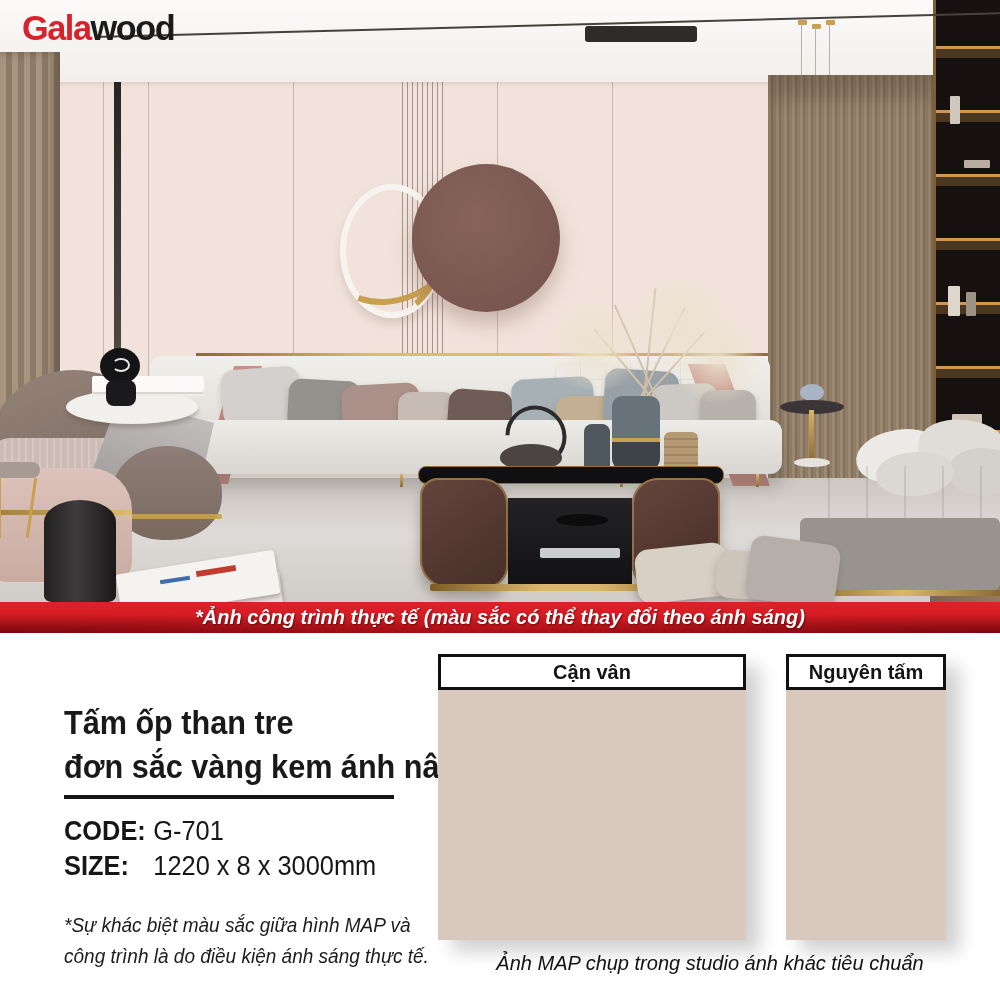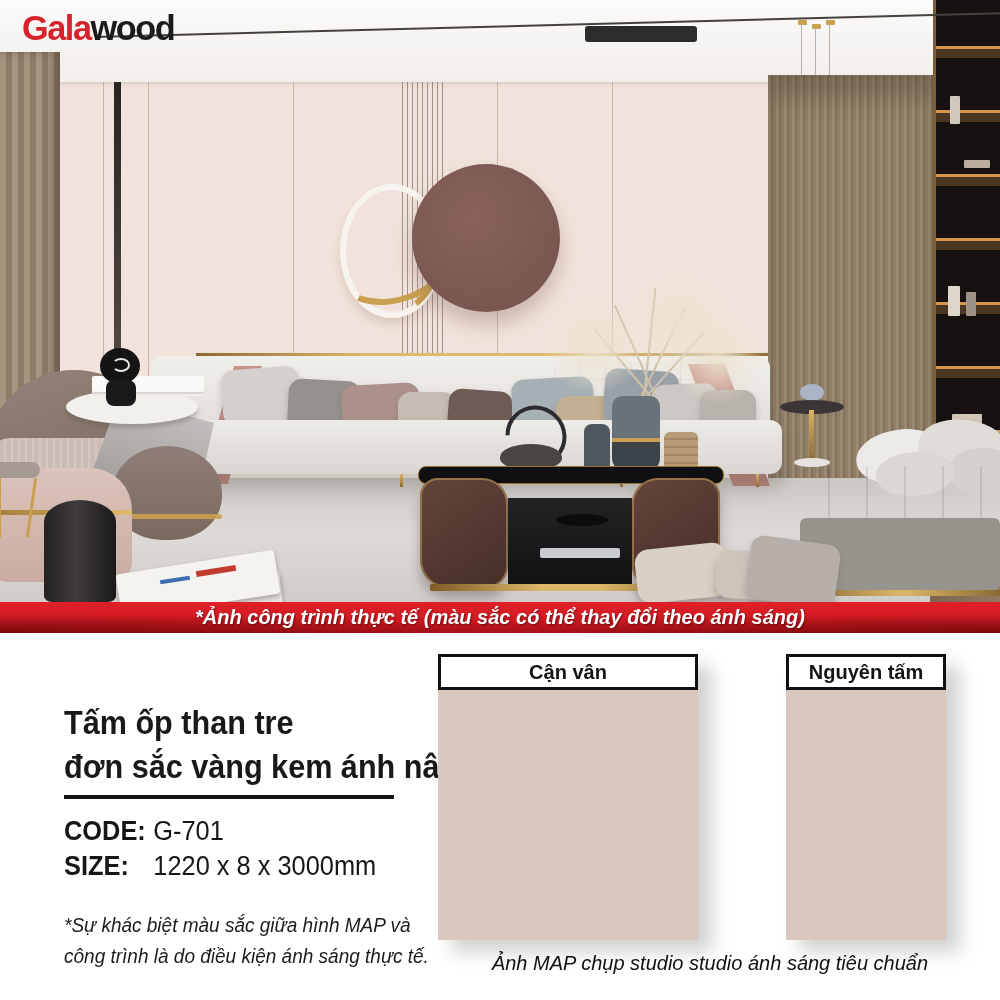--- a/index.html
+++ b/index.html
@@ -311,24 +311,24 @@
     </div>
     <div class="abs spec" style="top:218px;">
       <span class="spec-label">SIZE:</span><span>1220 x 8 x 3000mm</span>
     </div>
 
     <div class="abs note">
       <div>*Sự khác biệt màu sắc giữa hình MAP và</div>
       <div>công trình là do điều kiện ánh sáng thực tế.</div>
     </div>
 
-    <div class="abs swatch-card" style="left:438px;width:260px;border-radius:8px;">
+    <div class="abs swatch-card" style="left:438px;width:308px;border-radius:8px;">
       <div class="swatch-label">Cận vân</div>
       <div class="swatch-fill"></div>
     </div>
     <div class="abs swatch-card" style="left:775px;width:160px;padding-left:11px;">
       <div class="swatch-label">Nguyên tấm</div>
       <div class="swatch-fill"></div>
     </div>
-    <div class="abs caption">Ảnh MAP chụp studio studio ánh sáng tiêu chuẩn</div>
+    <div class="abs caption">Ảnh MAP chụp trong studio ánh khác tiêu chuẩn</div>
   </div>
 
 </div>
 
 </body></html>

